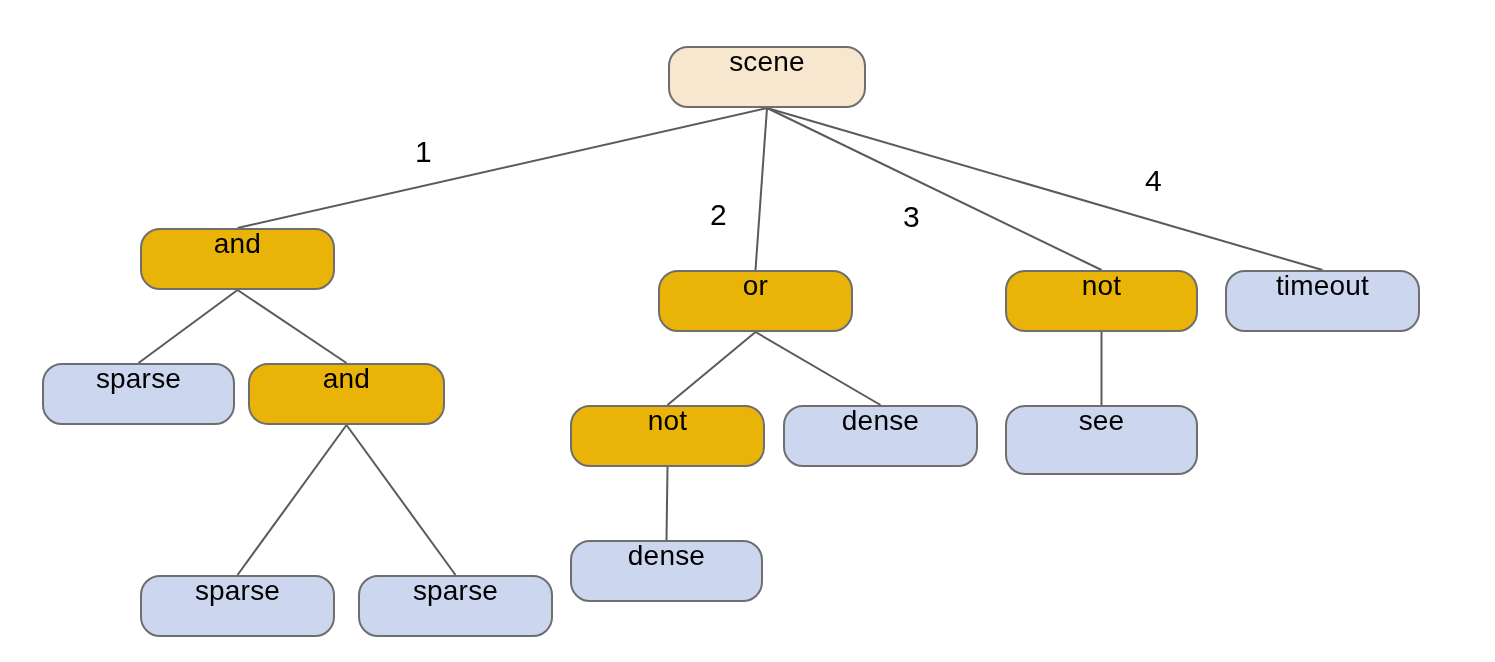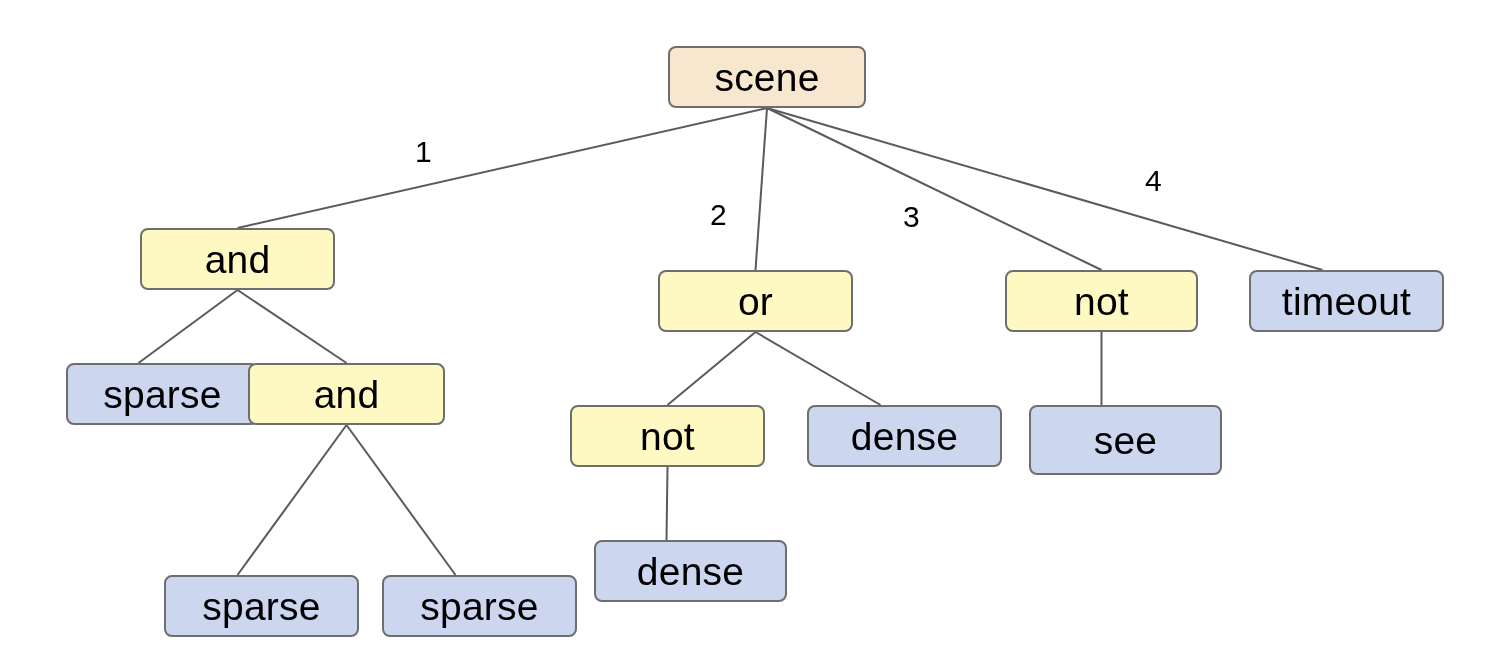--- a/index.html
+++ b/index.html
@@ -21,34 +21,33 @@
     position: absolute;
     left: 0;
     top: 0;
     width: 1495px;
     height: 662px;
   }
   .node {
     position: absolute;
     box-sizing: border-box;
     border: 2px solid #6e6e6e;
-    border-radius: 8px;
+    border-radius: 20px;
     display: flex;
-    align-items: center;
     justify-content: center;
     color: #000000;
-    font-size: 39px;
+    font-size: 28px;
     line-height: 1;
     letter-spacing: 0.2px;
     white-space: nowrap;
     z-index: 2;
   }
   .node-root  { background: #f7e7cf; }
-  .node-op    { background: #fef9c3; }
-  .node-leaf  { background: #ccd6ef; margin-left: 24px; }
+  .node-op    { background: #eab308; }
+  .node-leaf  { background: #ccd6ef; }
   .edge-label {
     position: absolute;
     color: #000000;
     font-size: 30px;
     line-height: 1;
     z-index: 3;
     white-space: nowrap;
   }
 </style>
 </head>

